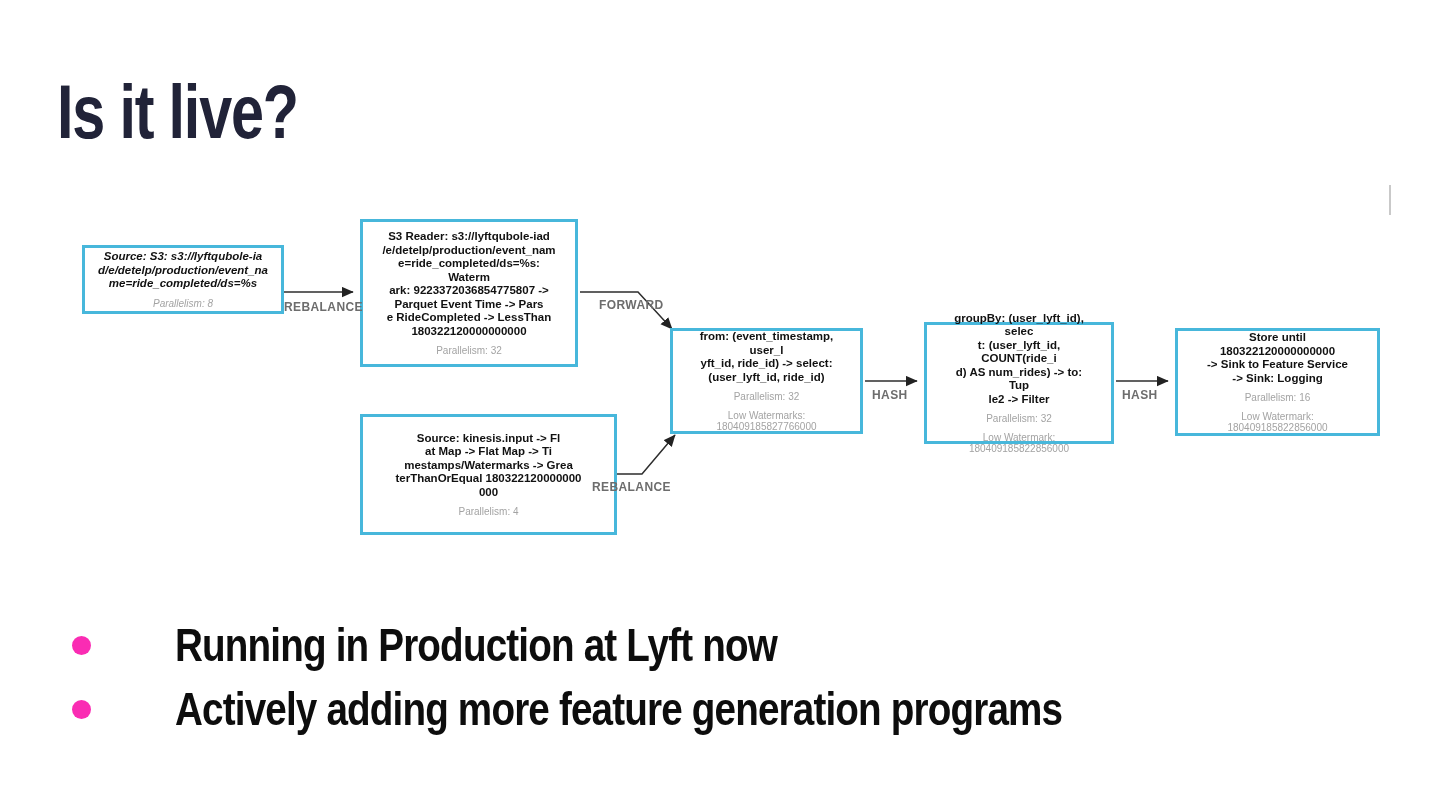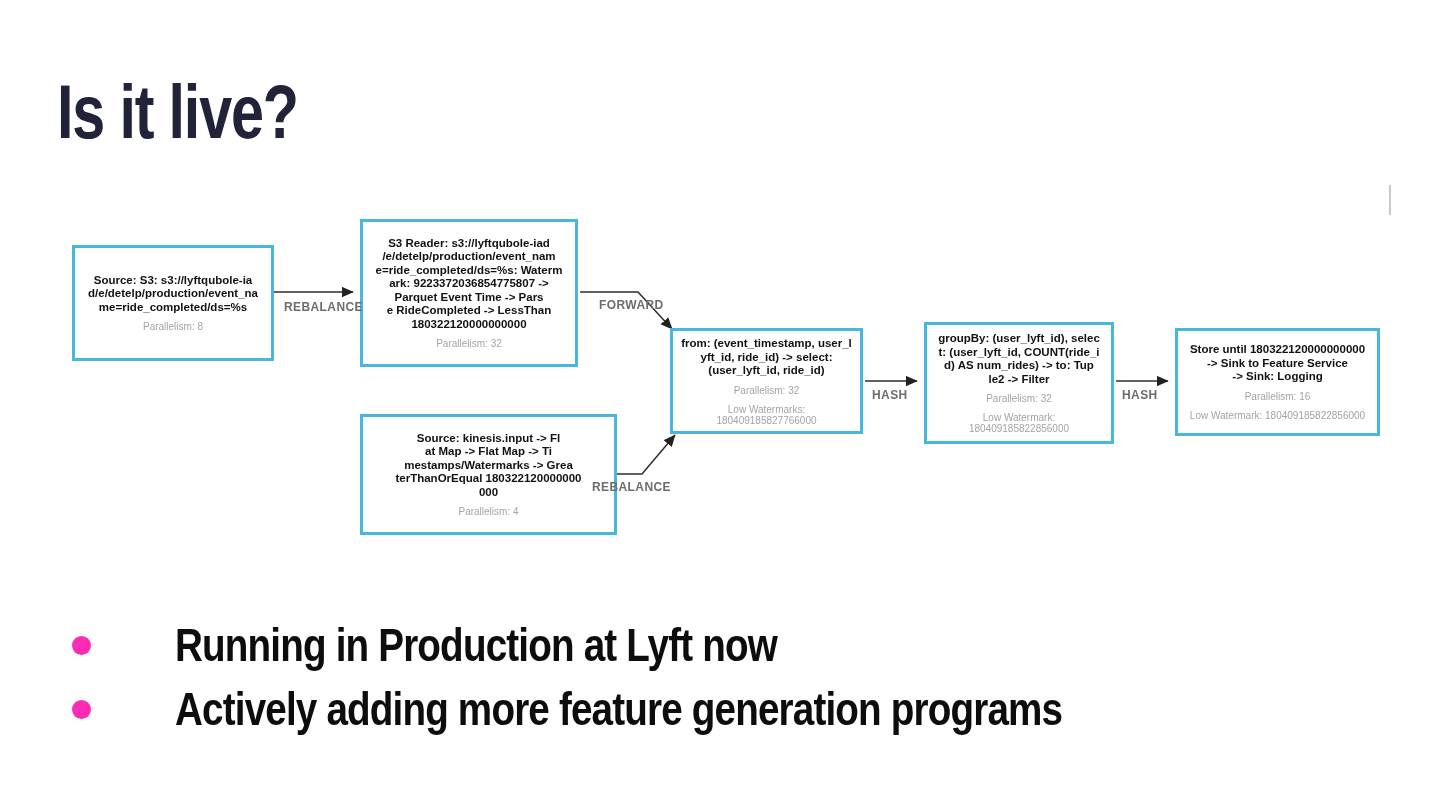--- a/index.html
+++ b/index.html
@@ -42,21 +42,21 @@
 
   .node {
     position: absolute;
     background: #ffffff;
     border: 3px solid #47b7db;
     display: flex;
     flex-direction: column;
     justify-content: center;
     align-items: center;
     text-align: center;
-    padding: 6px 8px;
+    padding: 6px 20px;
   }
   .node-text {
     font-size: 11.5px;
     line-height: 13.5px;
     font-weight: bold;
     color: #111111;
     white-space: pre-line;
   }
   .node-sub {
     margin-top: 7px;
@@ -64,24 +64,24 @@
     line-height: 11px;
     color: #a3a3a3;
   }
   .node-watermark {
     margin-top: 8px;
     font-size: 10px;
     line-height: 11px;
     color: #a3a3a3;
   }
 
-  #node-source-s3      { left: 72px;   top: 245px; width: 202px; height: 116px;  }
+  #node-source-s3      { left: 82px;   top: 245px; width: 202px; height: 69px; font-style: italic;  }
   #node-s3-reader      { left: 360px;  top: 219px; width: 218px; height: 148px; }
   #node-source-kinesis { left: 360px;  top: 414px; width: 257px; height: 121px; }
-  #node-select         { left: 670px;  top: 328px; width: 193px; height: 106px; justify-content: space-between; }
+  #node-select         { left: 670px;  top: 328px; width: 193px; height: 106px; }
   #node-groupby        { left: 924px;  top: 322px; width: 190px; height: 122px; }
   #node-sink           { left: 1175px; top: 328px; width: 205px; height: 108px; }
 
   .edge-label {
     position: absolute;
     font-size: 12px;
     font-weight: bold;
     letter-spacing: 0.4px;
     color: #6d6d6d;
     white-space: nowrap;

